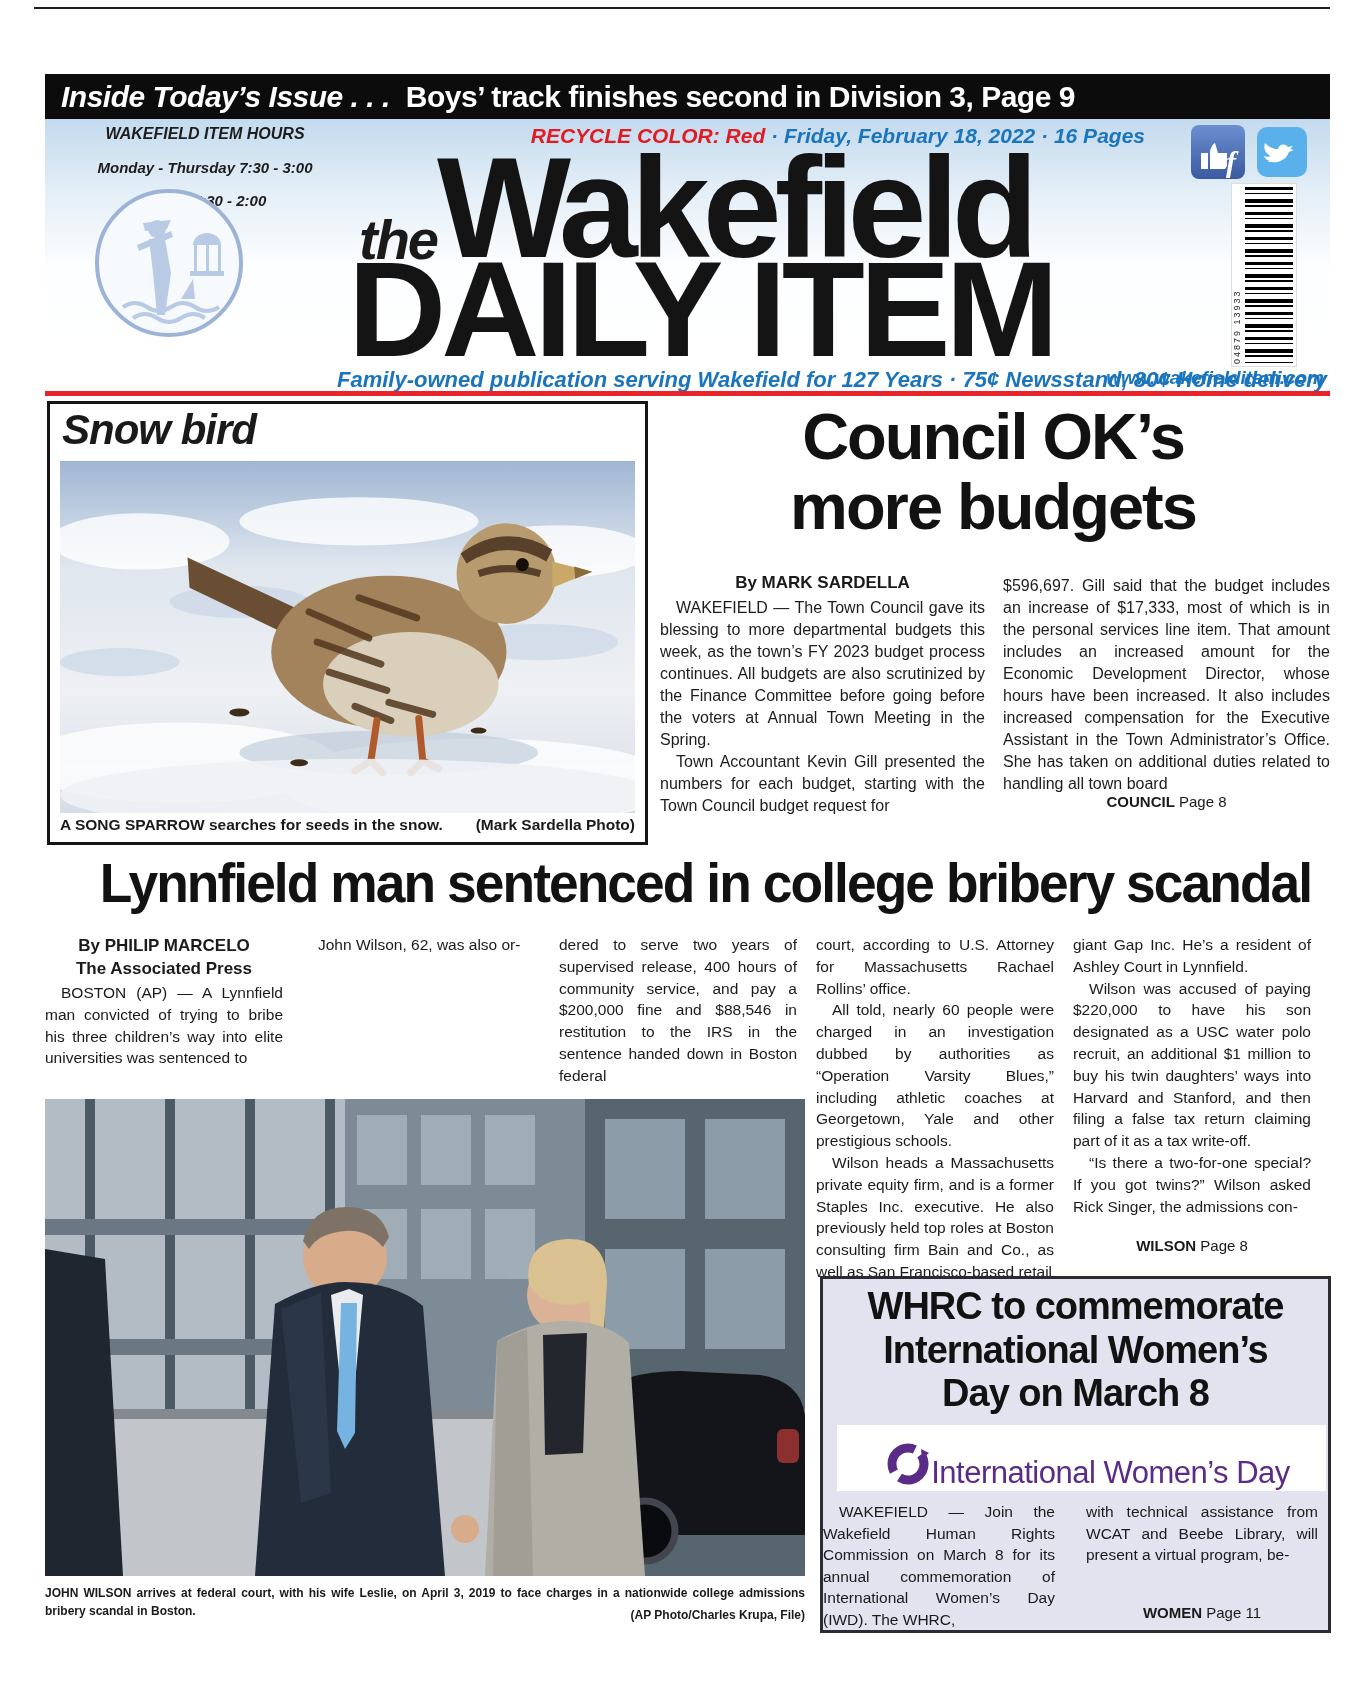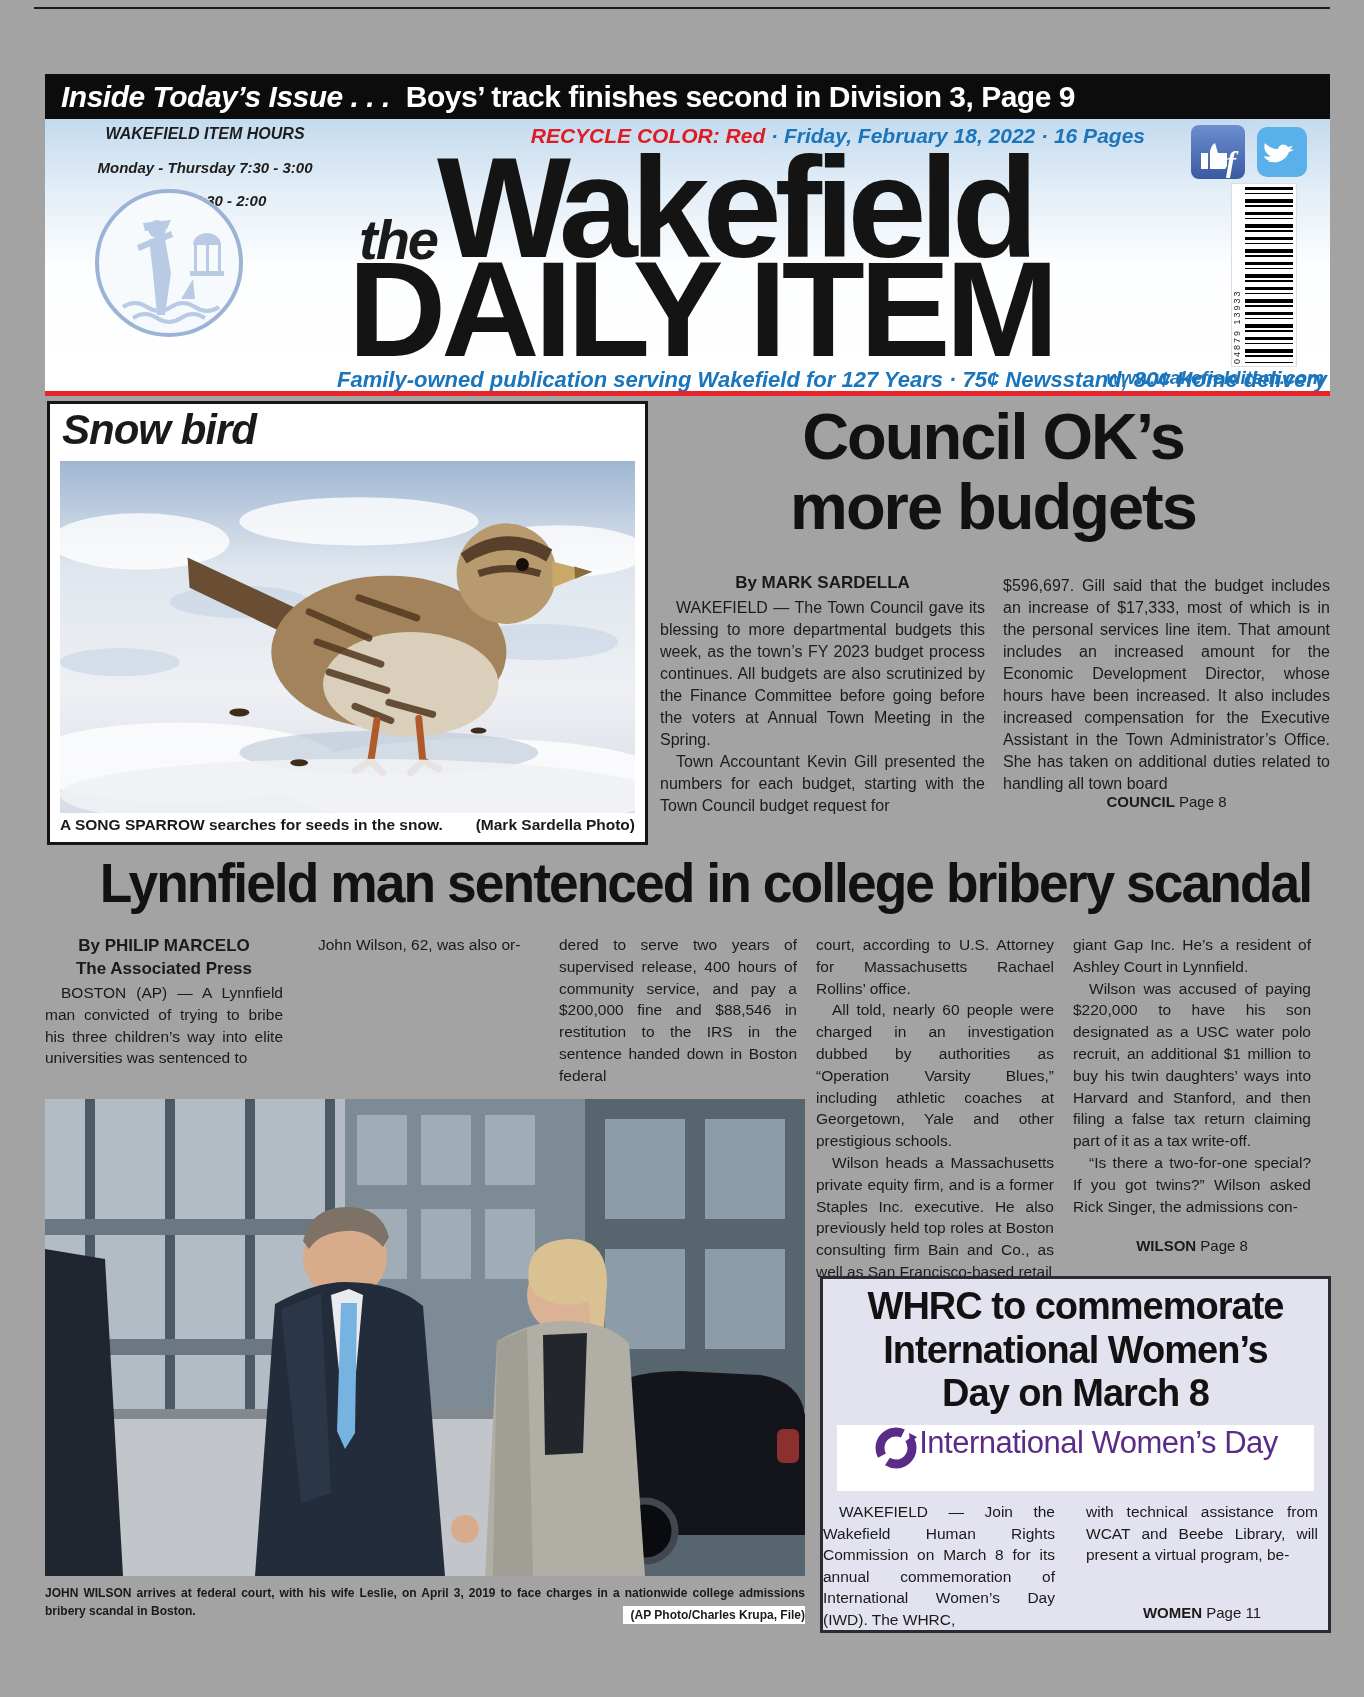--- a/index.html
+++ b/index.html
@@ -1,16 +1,16 @@
 <!DOCTYPE html>
 <html><head>
 <meta charset="utf-8">
 <style>
   html,body{margin:0;padding:0;background:#e9e9e9;}
-  .page{position:relative;width:1364px;height:1697px;background:#a3a3a3;overflow:hidden;
+  .page{position:relative;width:1364px;height:1697px;background:#ffffff;overflow:hidden;
         font-family:"Liberation Sans",sans-serif;color:#1a1a1a;margin:0 auto;}
 
   
   .top-hairline{position:absolute;left:34px;top:7px;width:1296px;height:2px;background:#1c1c1c;}
 
   
   .banner{position:absolute;left:45px;top:74px;width:1285px;height:45px;background:#0c0c0c;color:#fff;
           display:flex;align-items:center;padding-left:16px;box-sizing:border-box;}
   .banner-lead{font-style:italic;font-weight:bold;font-size:30px;margin-right:16px;letter-spacing:-0.5px;}
   .banner-head{font-weight:bold;font-size:30px;letter-spacing:-0.5px;}
@@ -75,21 +75,21 @@
   .wilson-caption{position:absolute;left:45px;top:1584px;width:760px;font-size:12px;font-weight:bold;
                   line-height:18px;text-align:justify;}
   .wilson-credit{position:absolute;right:0;top:22px;font-weight:bold;background:#fff;padding-left:8px;}
 
   
   .whrc-box{position:absolute;left:820px;top:1276px;width:511px;height:357px;border:3px solid #2b2b33;
             background:#e2e3ef;box-sizing:border-box;}
   .whrc-head{position:absolute;left:0;top:6px;width:100%;text-align:center;font-size:38px;font-weight:900;
              line-height:1.15;letter-spacing:-1px;color:#121212;}
   .whrc-logo-strip{position:absolute;left:14px;top:146px;width:477px;height:66px;background:#fff;
-                   display:flex;align-items:flex-start;justify-content:center;gap:0;}
+                   display:flex;align-items:flex-end;justify-content:center;gap:0;padding-left:12px;}
   .whrc-logo-text{font-size:31px;color:#5b2c87;letter-spacing:-0.5px;}
   .whrc-col{position:absolute;top:222px;width:232px;font-size:15.5px;line-height:21.5px;text-align:justify;}
   .whrc-c1{left:0;} .whrc-c2{left:263px;}
   .whrc-jump{margin-top:36px;text-align:center;}
 </style>
 </head>
 <body>
 
 <div class="page">
 

